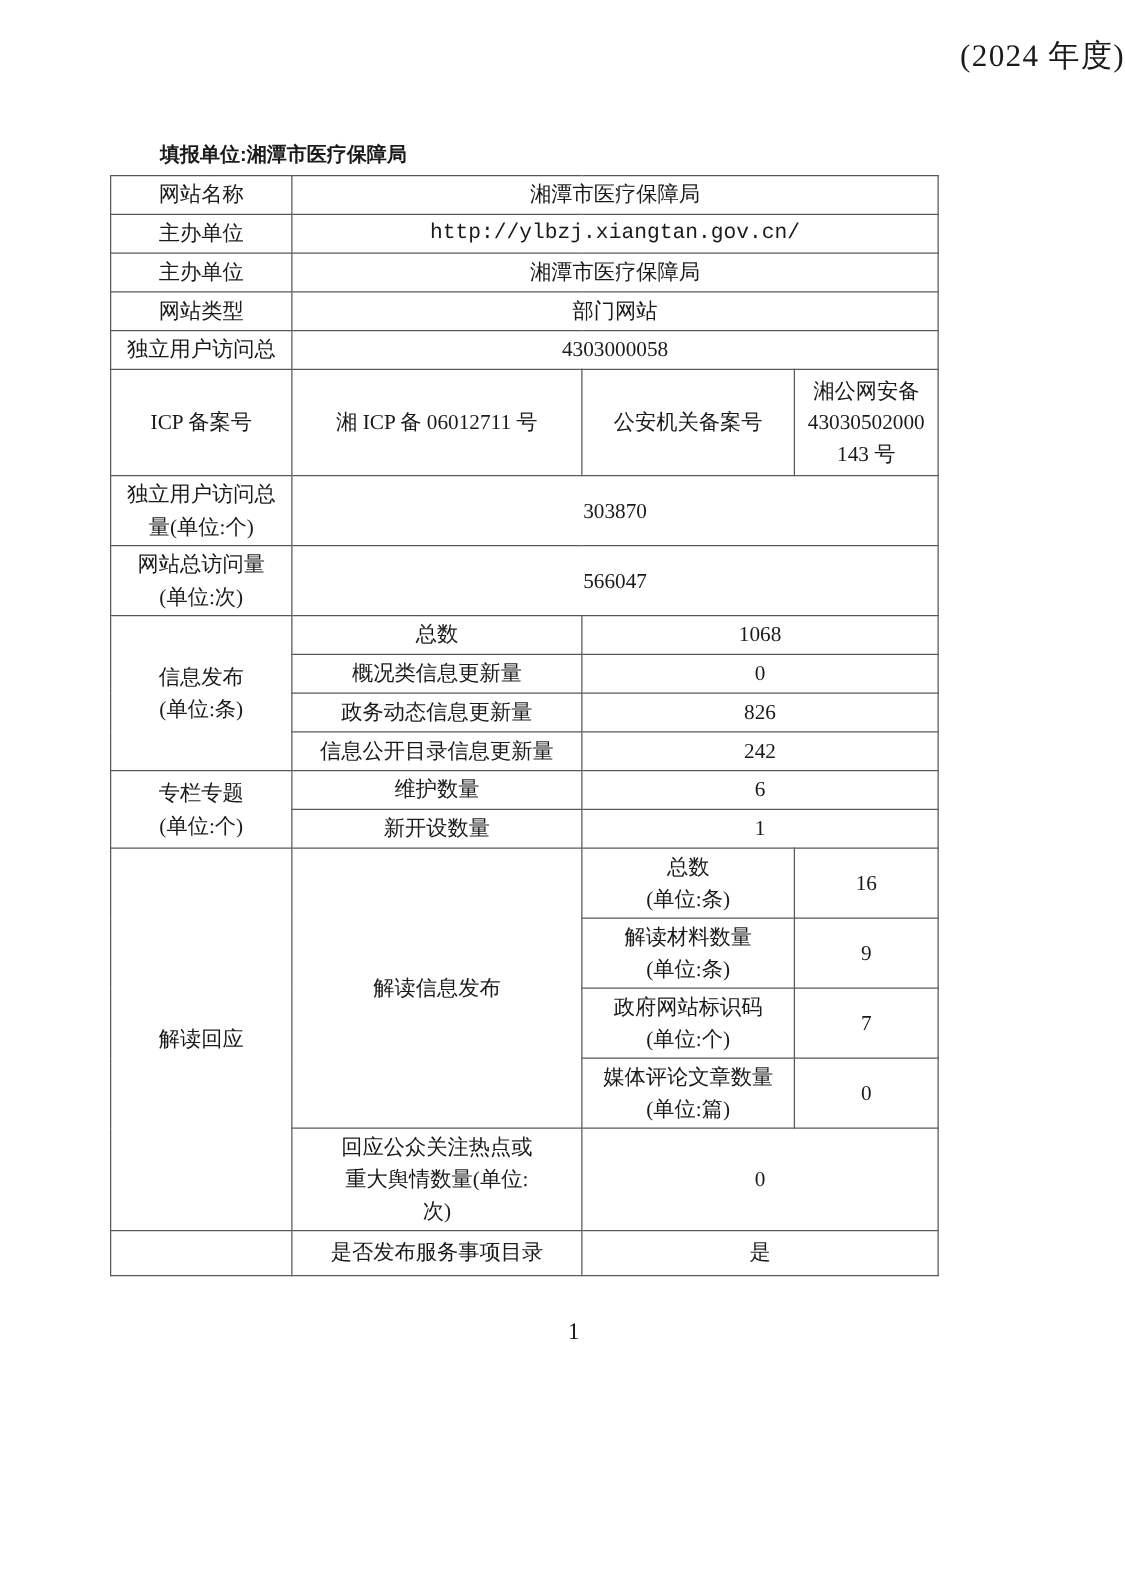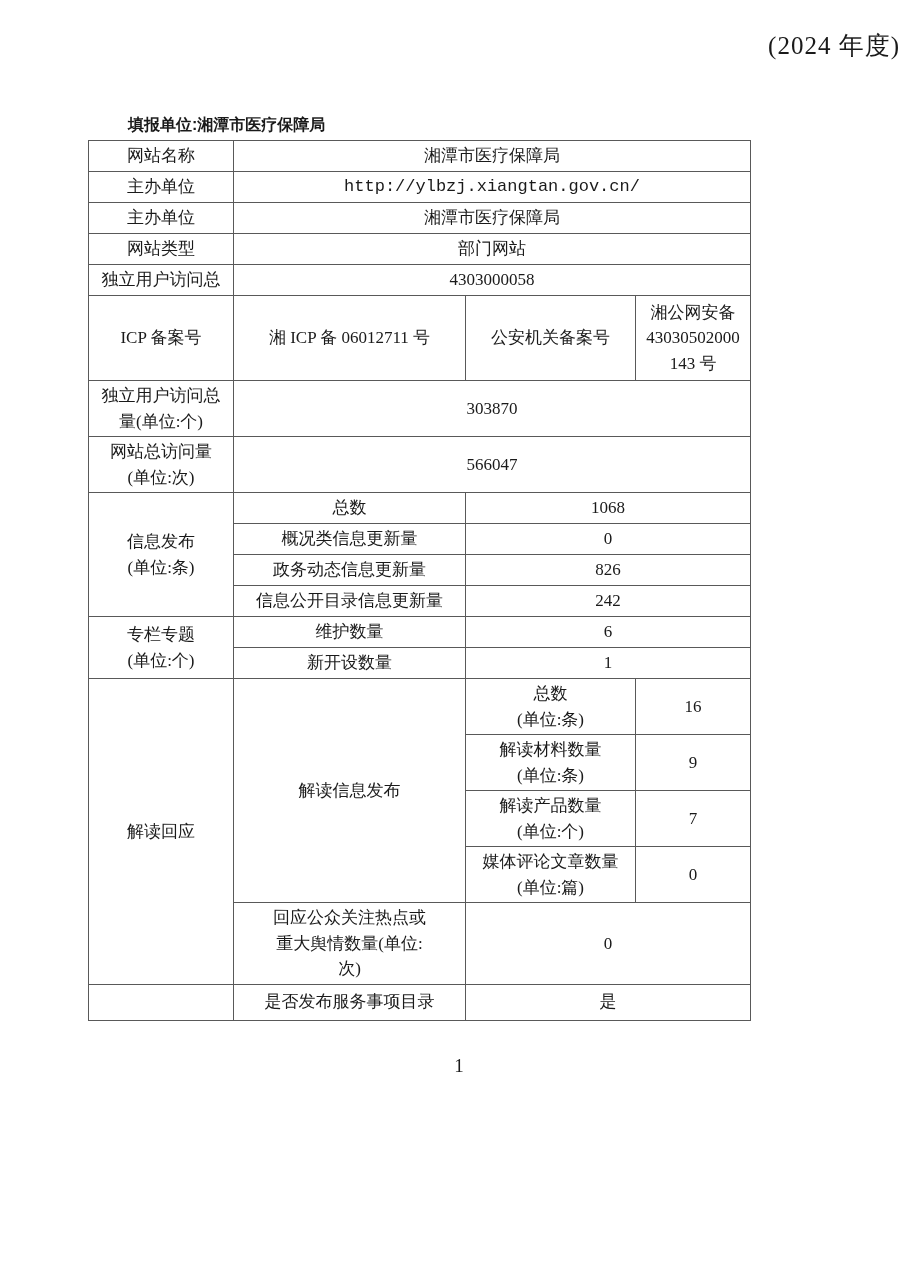--- a/index.html
+++ b/index.html
@@ -164,21 +164,21 @@
       <td>总数
 (单位:条)</td>
       <td class="num">16</td>
     </tr>
     <tr class="h52">
       <td>解读材料数量
 (单位:条)</td>
       <td class="num">9</td>
     </tr>
     <tr class="h52">
-      <td>解读产品数量
+      <td>政府网站标识码
 (单位:个)</td>
       <td class="num">7</td>
     </tr>
     <tr class="h52">
       <td>媒体评论文章数量
 (单位:篇)</td>
       <td class="num">0</td>
     </tr>
     <tr class="h78">
       <td>回应公众关注热点或

